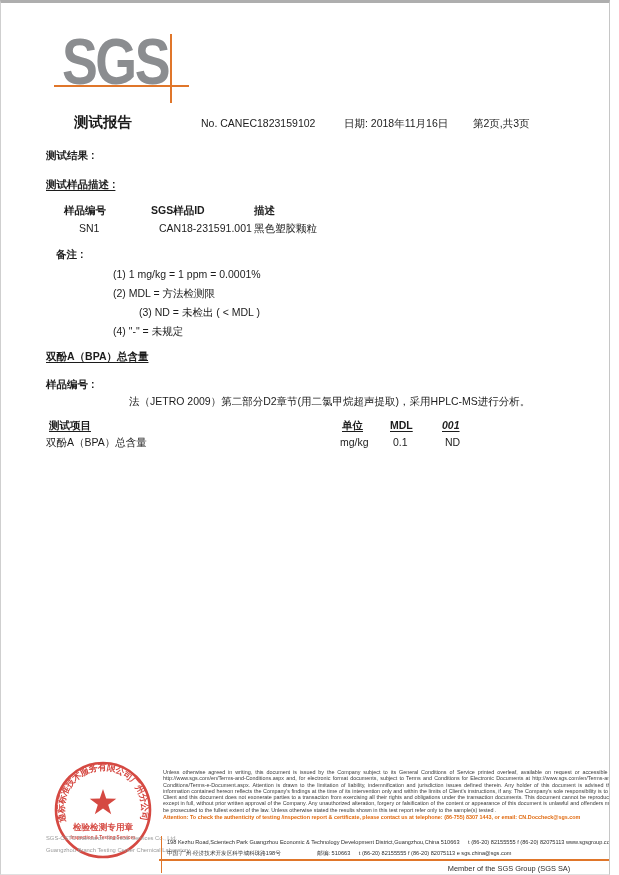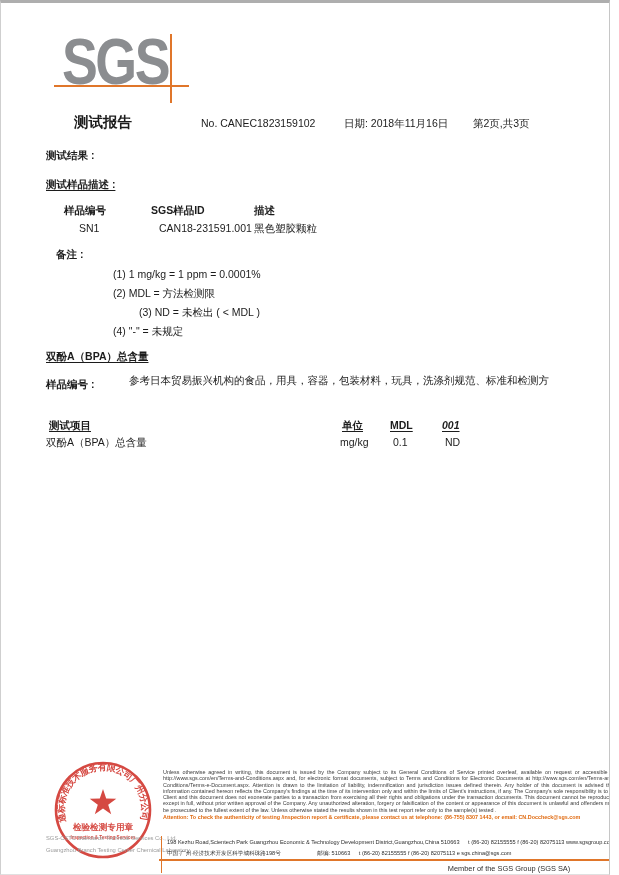--- a/index.html
+++ b/index.html
@@ -61,21 +61,21 @@
   <div class="abs t-body" style="left:253px;top:219px;">黑色塑胶颗粒</div>
 
   <div class="abs t-head" style="left:55px;top:245px;">备注 :</div>
   <div class="abs t-body" style="left:112px;top:265px;">(1) 1 mg/kg = 1 ppm = 0.0001%</div>
   <div class="abs t-body" style="left:112px;top:284px;">(2) MDL = 方法检测限</div>
   <div class="abs t-body" style="left:112px;top:303px;margin-left:26px;">(3) ND = 未检出 ( &lt; MDL )</div>
   <div class="abs t-body" style="left:112px;top:322px;">(4) "-" = 未规定</div>
 
   <div class="abs t-head u" style="left:45px;top:347px;">双酚A（BPA）总含量</div>
   <div class="abs t-head" style="left:45px;top:375px;">样品编号 :</div>
-  <div class="abs t-body" style="left:128px;top:371px;">参考日本贸易振兴机构的食品，用具，容器，包装材料，玩具，洗涤剂规范、标准和检测方</div>
+  <div class="abs t-body" style="left:128px;top:392px;">法（JETRO 2009）第二部分D2章节(用二氯甲烷超声提取)，采用HPLC-MS进行分析。</div>
 
   <div class="abs t-head u" style="left:48px;top:416px;">测试项目</div>
   <div class="abs t-head u" style="left:341px;top:416px;">单位</div>
   <div class="abs t-head u" style="left:389px;top:416px;">MDL</div>
   <div class="abs t-head u it" style="left:441px;top:416px;">001</div>
   <div class="abs t-body" style="left:45px;top:433px;">双酚A（BPA）总含量</div>
   <div class="abs t-body" style="left:339px;top:433px;">mg/kg</div>
   <div class="abs t-body" style="left:392px;top:433px;">0.1</div>
   <div class="abs t-body" style="left:444px;top:433px;">ND</div>
 

